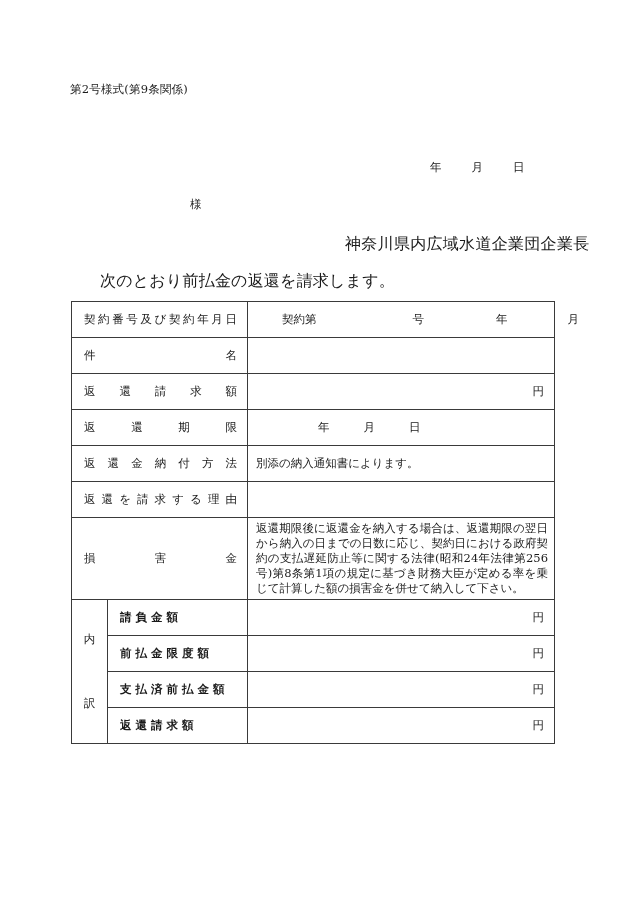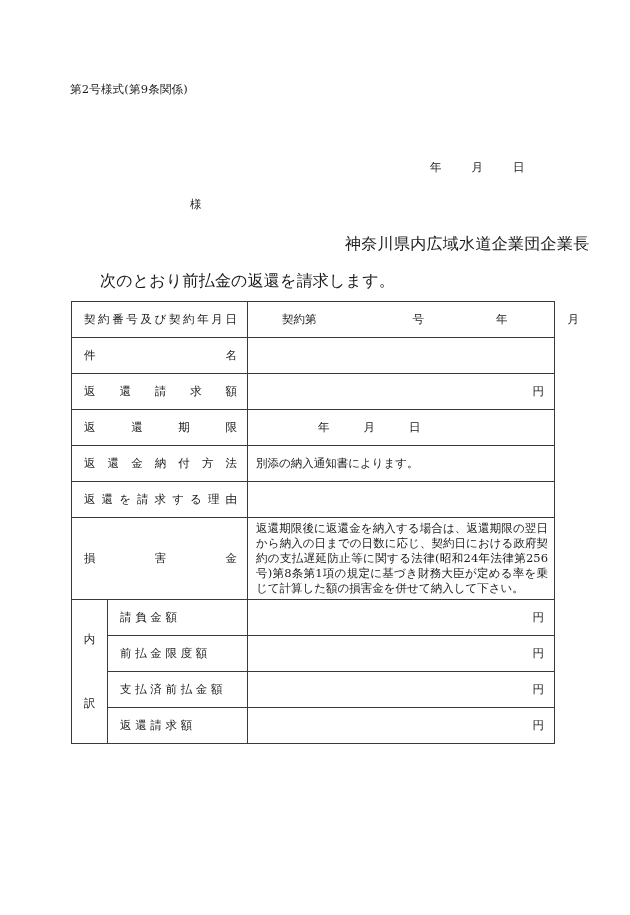--- a/index.html
+++ b/index.html
@@ -110,20 +110,21 @@
     width: 100%;
     letter-spacing: 0;
   }
   .lbl .spread > span { display: block; }
 
   .sub-lbl {
     width: 140px;
     height: 32px;
     padding: 0 10px 0 12px !important;
     box-sizing: border-box;
+    font-weight: bold;
   }
 
   .val {
     padding: 0 10px 0 8px !important;
     box-sizing: border-box;
     height: 36px;
   }
   .val-right { text-align: right; }
 
   .row-kana { height: 30px; }

